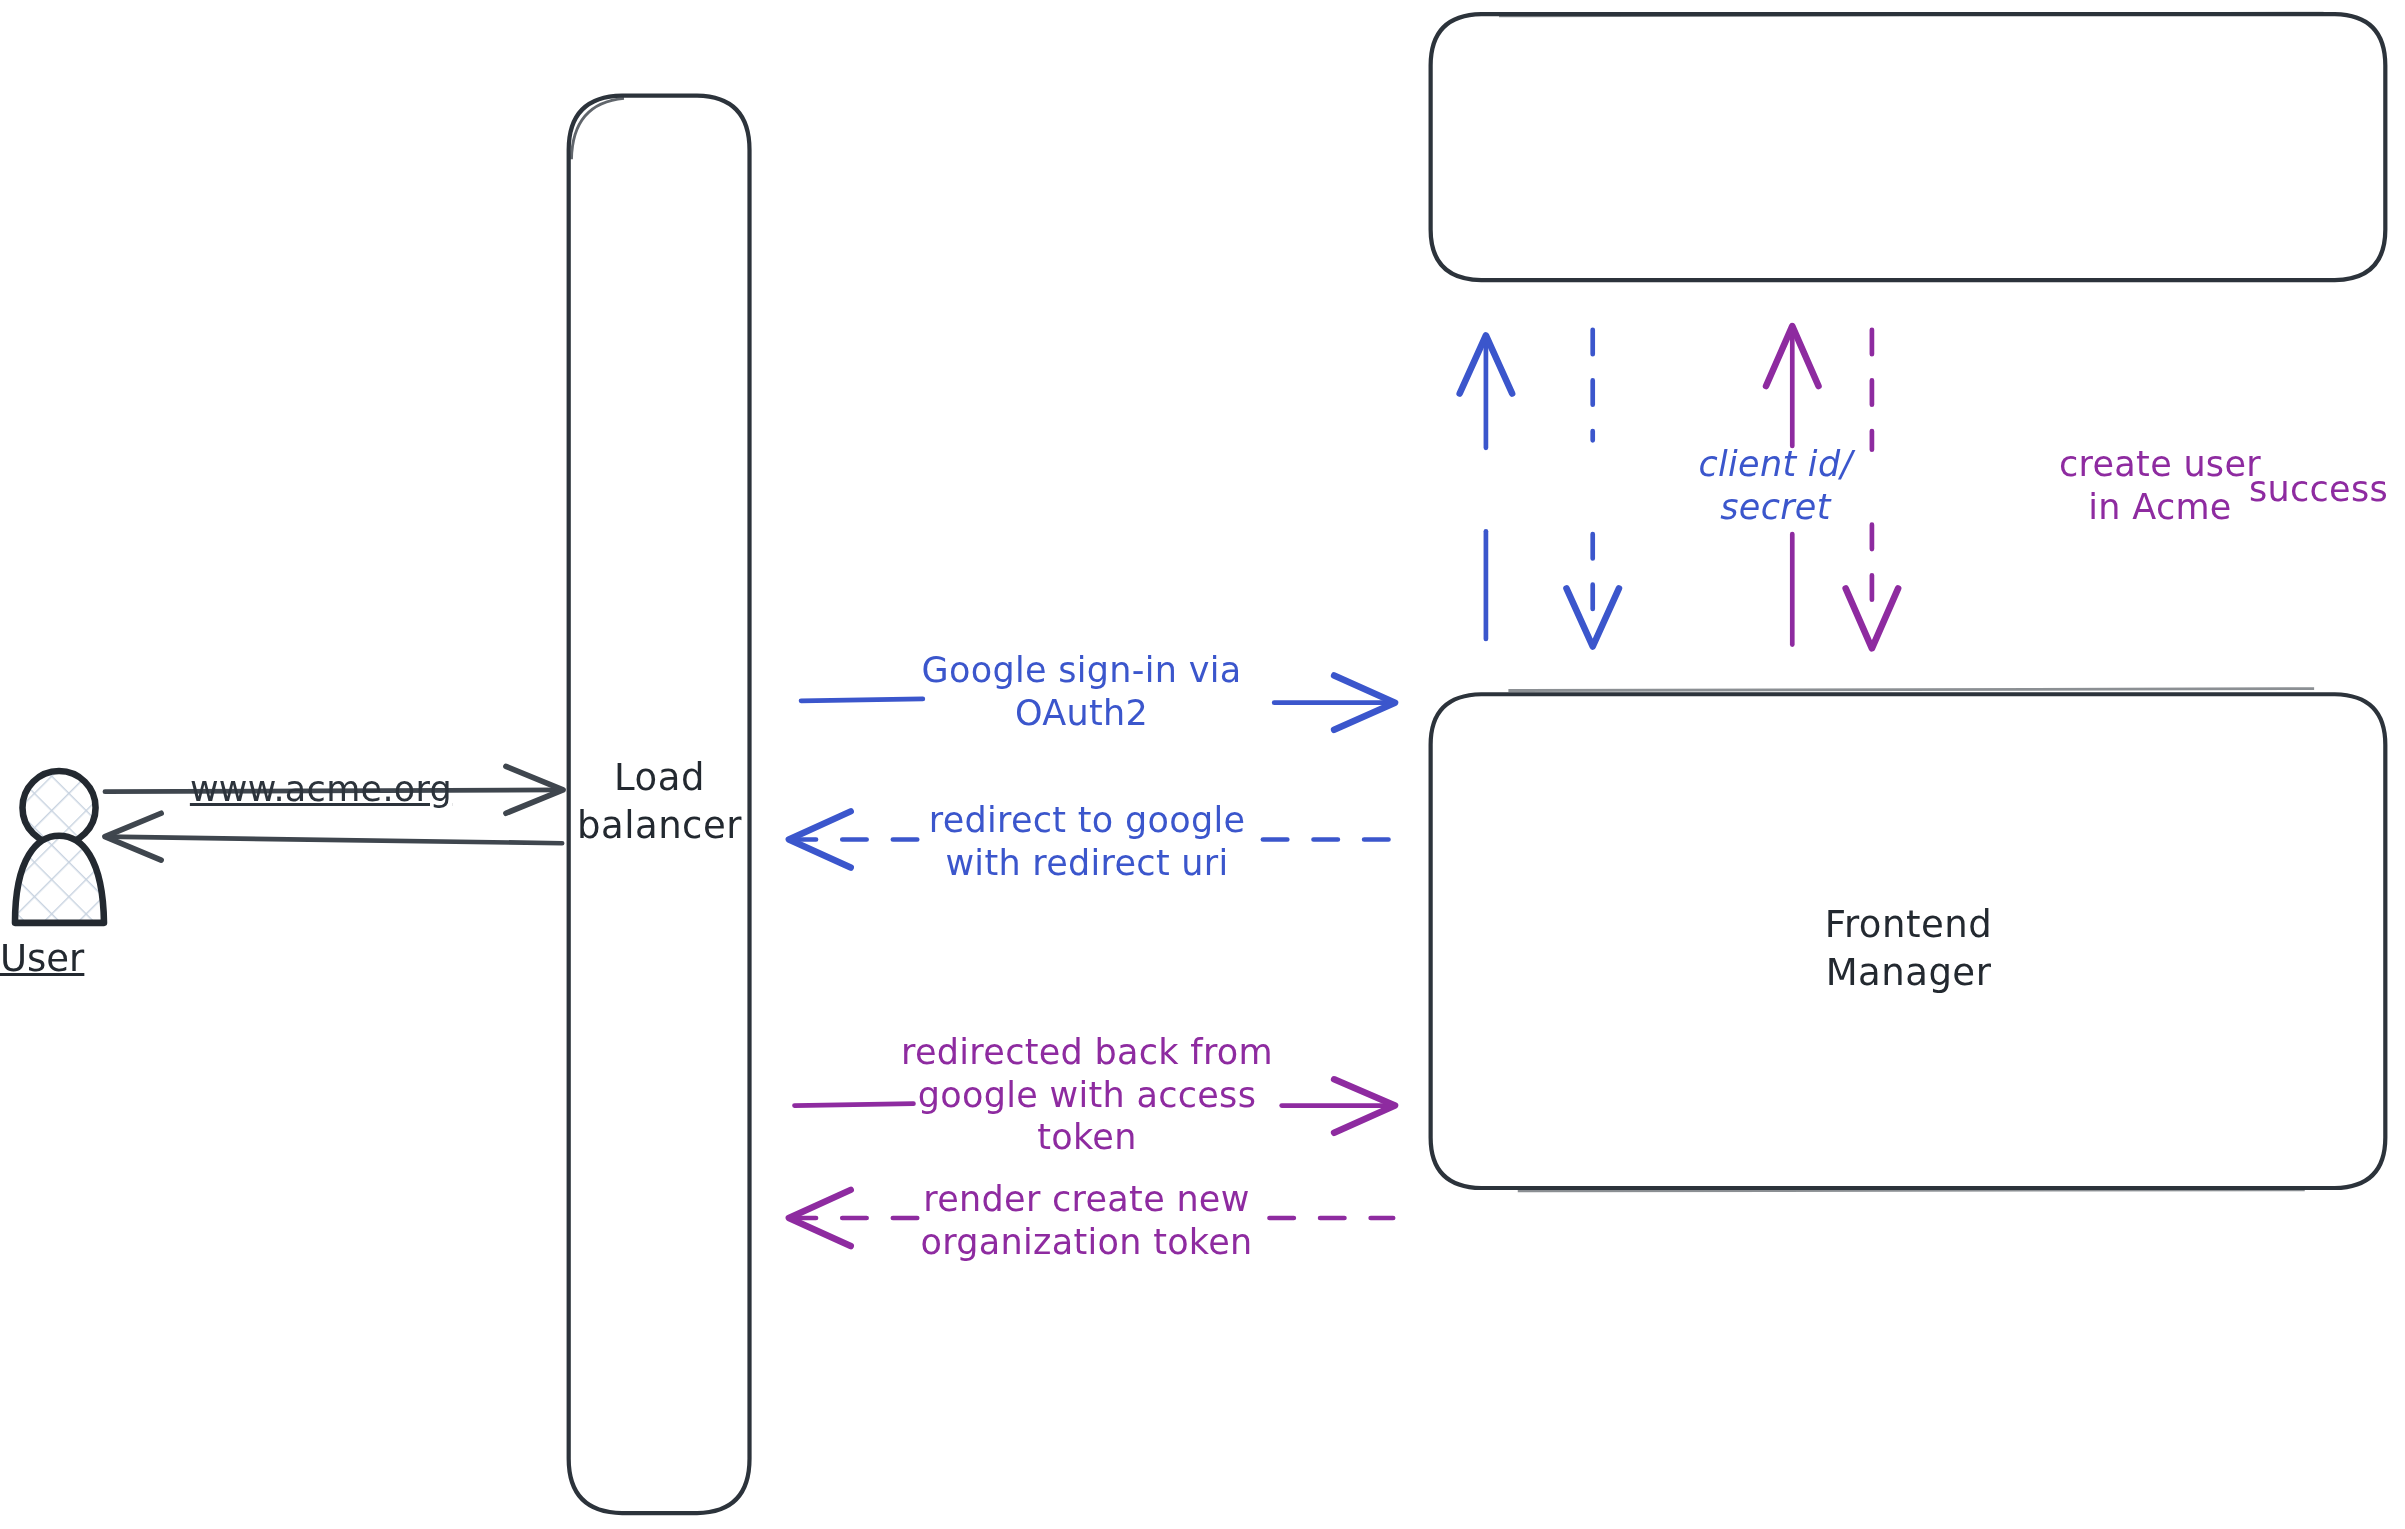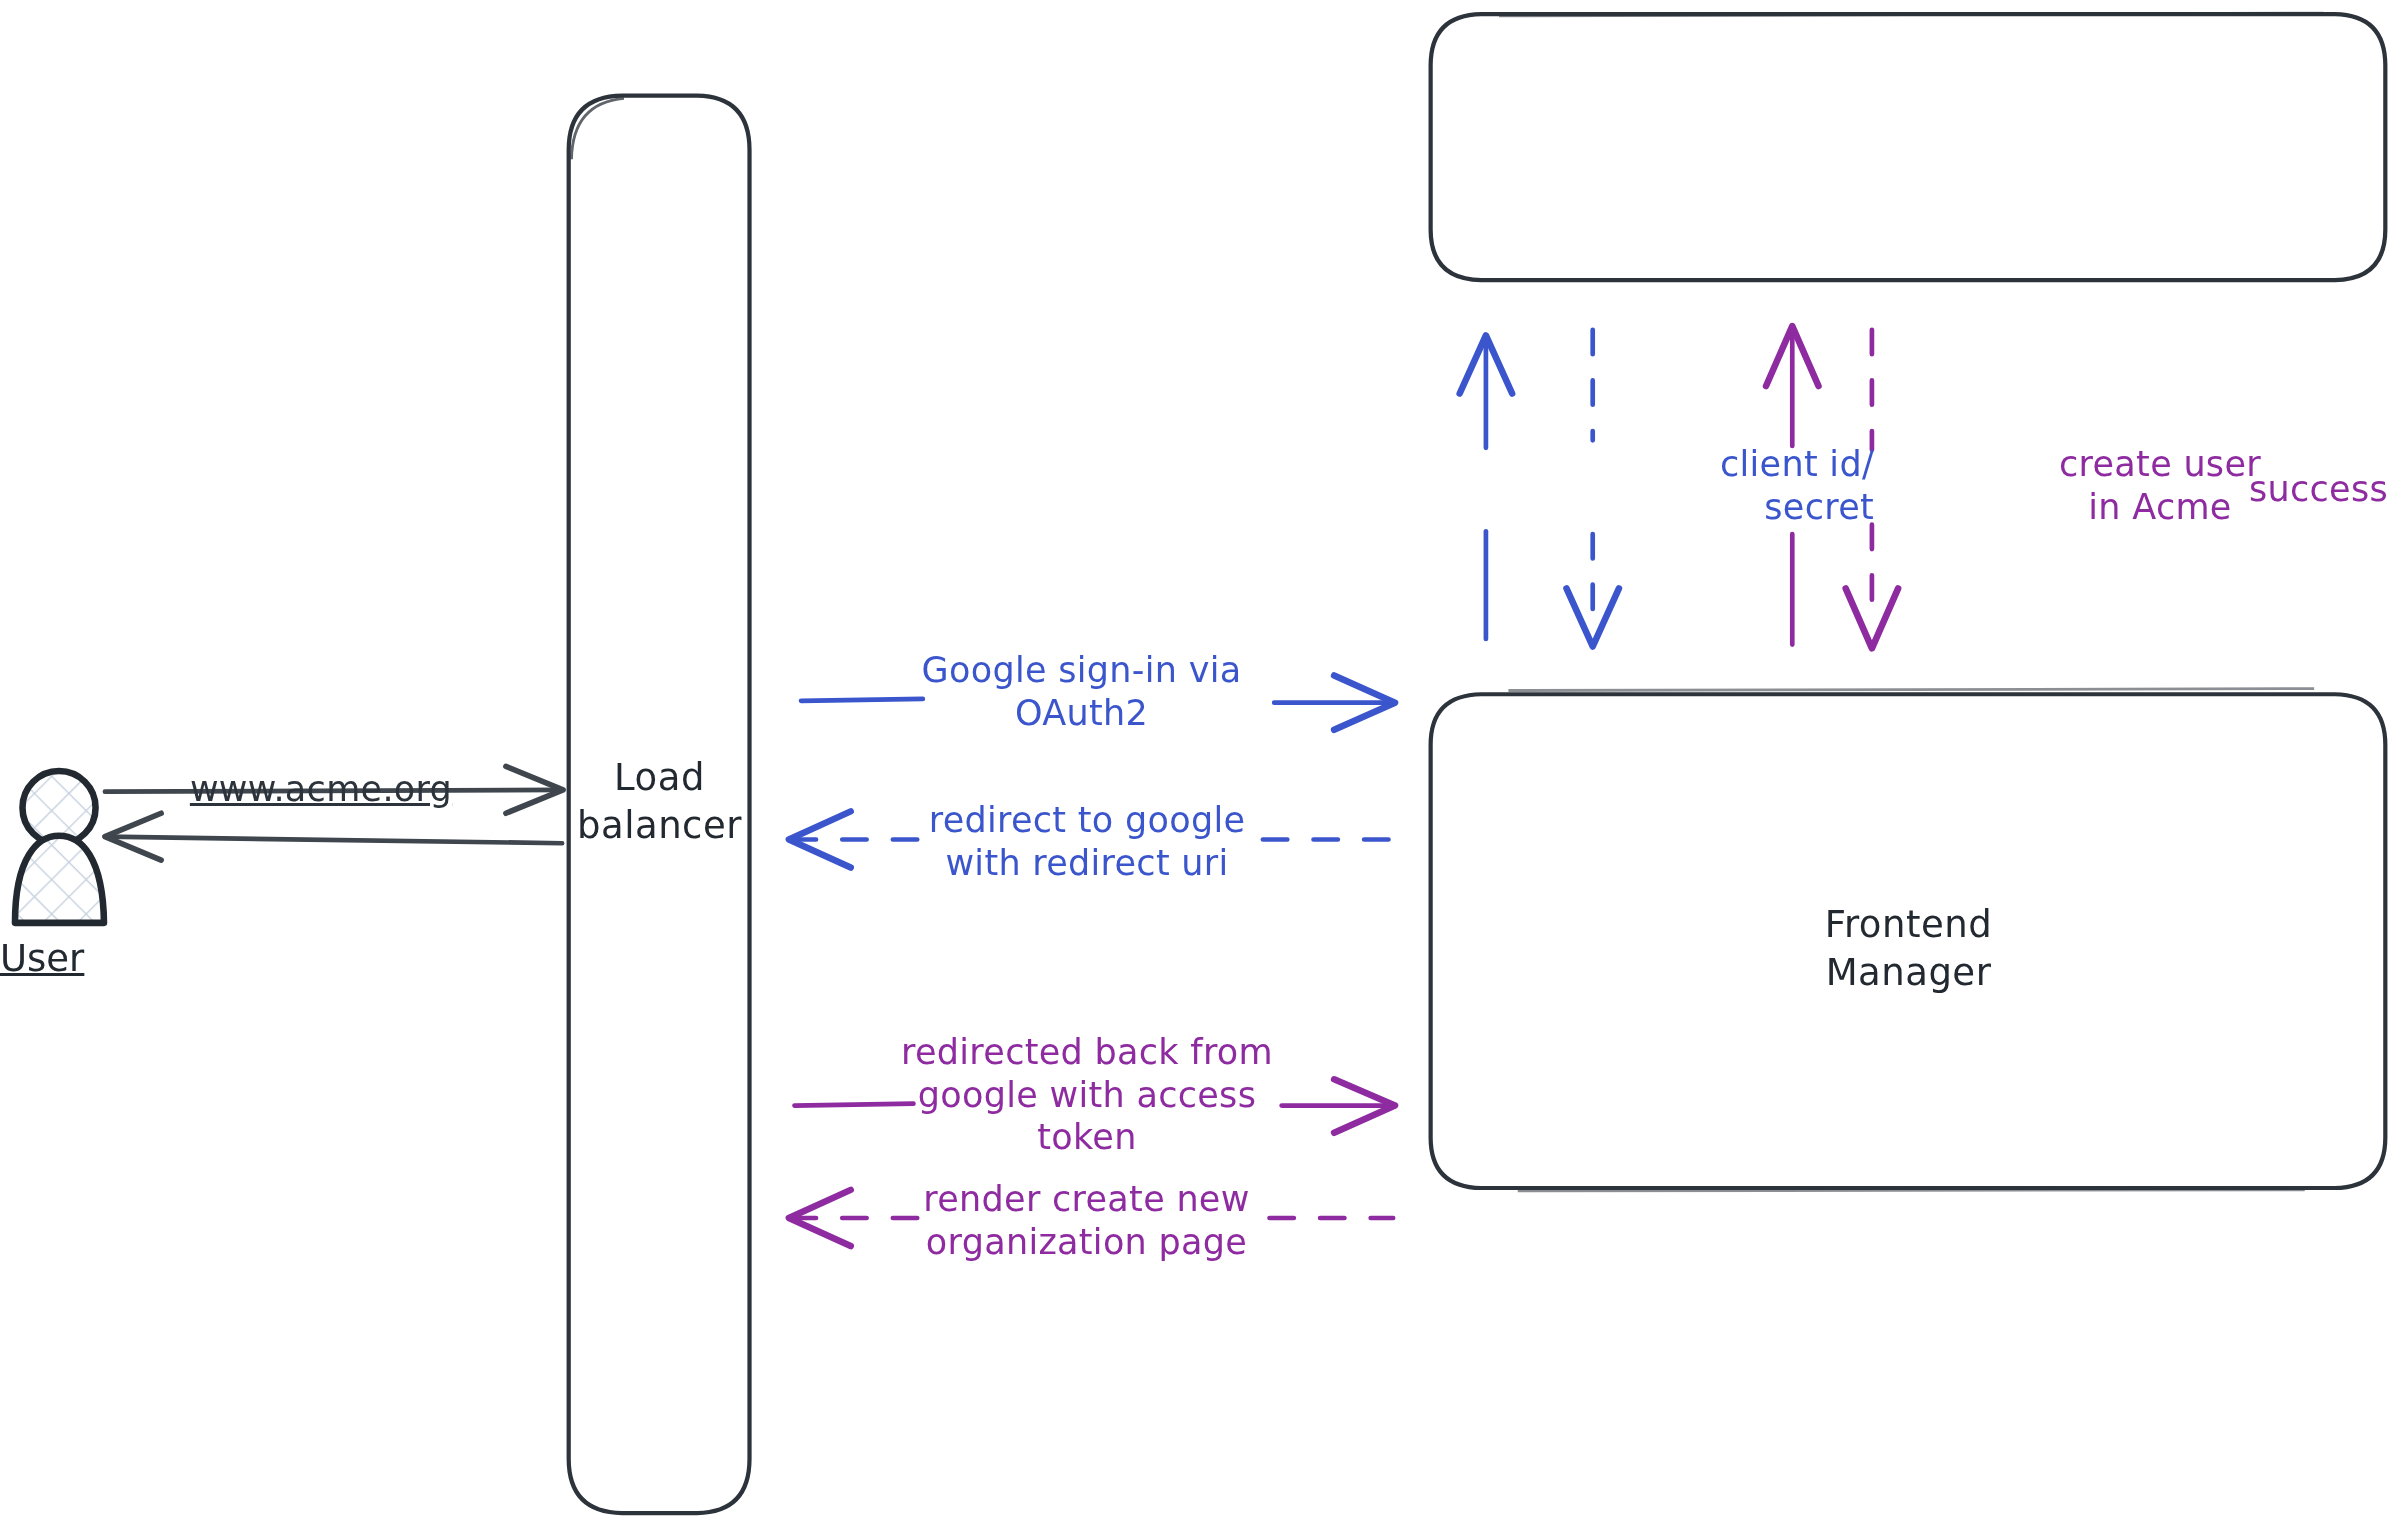--- a/index.html
+++ b/index.html
@@ -168,24 +168,24 @@
 OAuth2</div>
 
   <div class="edge-label blue" style="left:909px; top:799px; width:356px;">redirect to google
 with redirect uri</div>
 
   <div class="edge-label purple" style="left:890px; top:1031px; width:394px;">redirected back from
 google with access
 token</div>
 
   <div class="edge-label purple" style="left:899px; top:1178px; width:375px;">render create new
-organization page</div>
+organization token</div>
 
 
-  <div class="edge-label blue" style="left:1677px; top:443px; width:197px; text-align:right;">client id/
+  <div class="edge-label blue" style="left:1677px; top:443px; width:197px; text-align:center;font-style:italic;">client id/
 secret</div>
 
   <div class="edge-label purple" style="left:2038px; top:443px; width:244px;">create user
 in Acme</div>
 
   <div class="edge-label purple" style="left:2239px; top:468px; width:164px; text-align:left;margin-left:10px;">success</div>
 
 </div>
 
 

